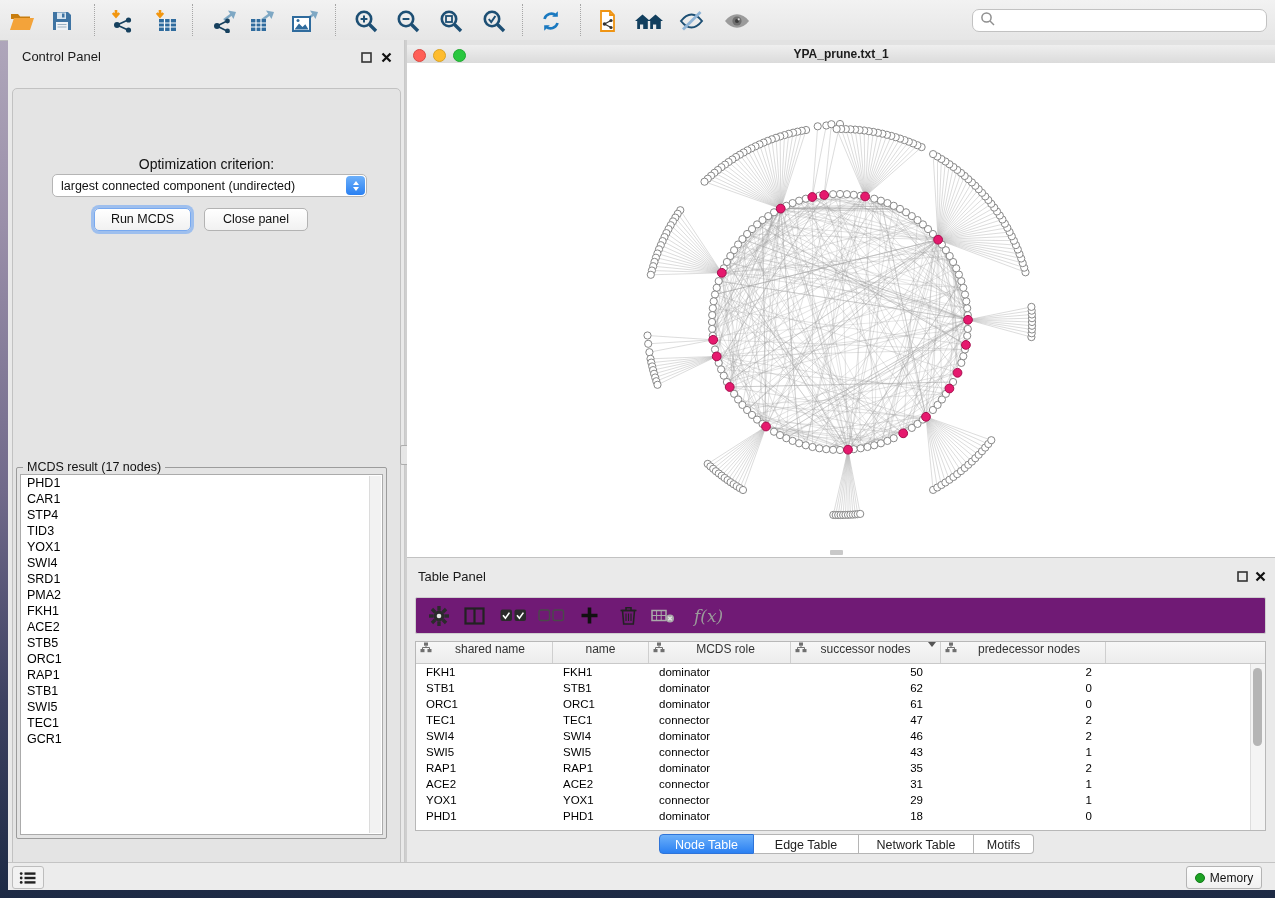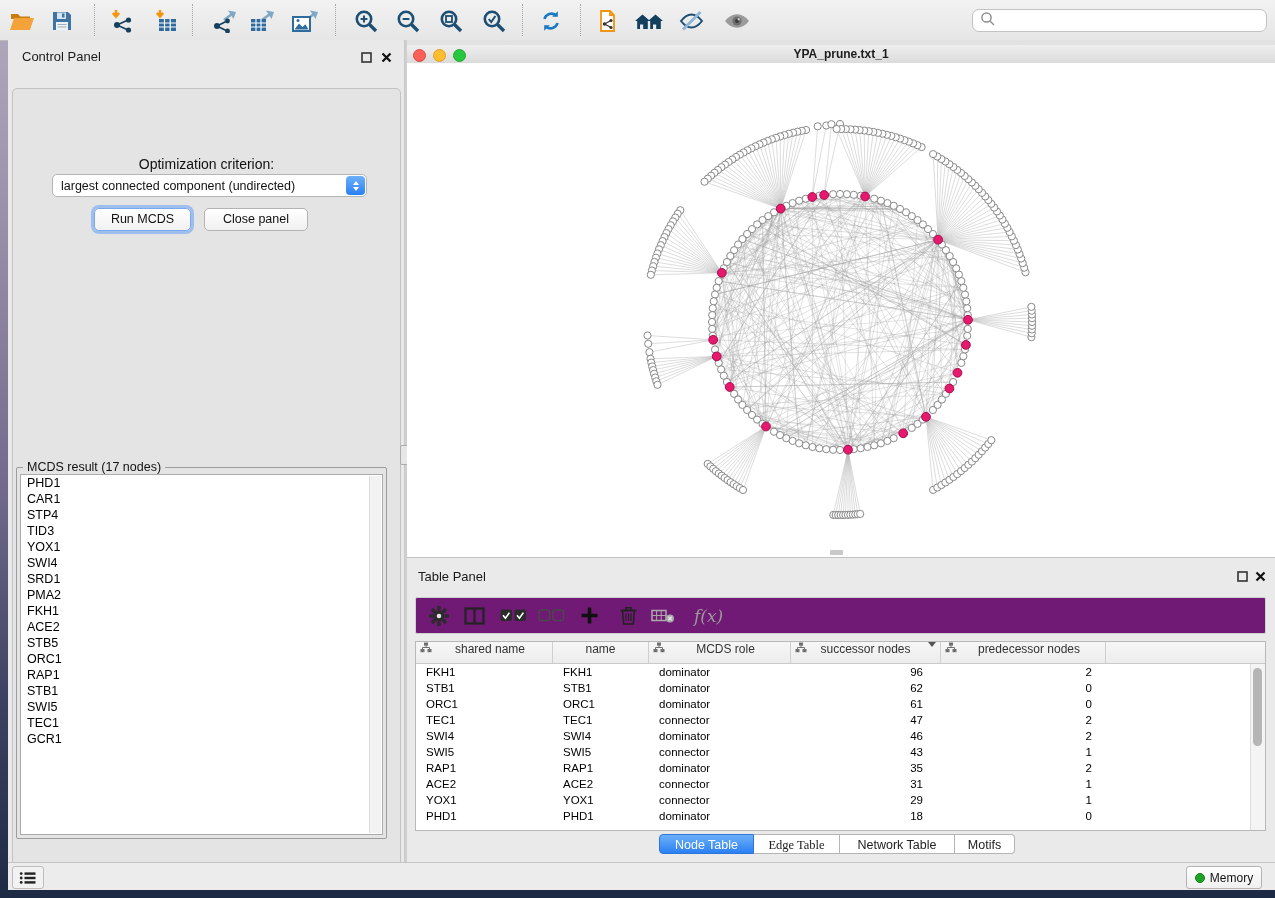--- a/index.html
+++ b/index.html
@@ -1200,21 +1200,21 @@
             </span>
             <span class="lbl">predecessor nodes</span>
           </div>
           <div class="th" style="flex: 1 1 0%; border-right: none;"></div>
         </div>
       <div class="nt-body" id="nt-body">
           <div class="tr">
             <div class="td" style="width: 137px; padding-left: 10px; text-align: left;">FKH1</div>
             <div class="td" style="width: 96px; padding-left: 10px; text-align: left;">FKH1</div>
             <div class="td" style="width: 142px; padding-left: 10px; text-align: left;">dominator</div>
-            <div class="td" style="width: 150px; text-align: right; padding-right: 18px;">96</div>
+            <div class="td" style="width: 150px; text-align: right; padding-right: 18px;">50</div>
             <div class="td" style="width: 165px; text-align: right; padding-right: 14px;">2</div>
           </div>
           <div class="tr">
             <div class="td" style="width: 137px; padding-left: 10px; text-align: left;">STB1</div>
             <div class="td" style="width: 96px; padding-left: 10px; text-align: left;">STB1</div>
             <div class="td" style="width: 142px; padding-left: 10px; text-align: left;">dominator</div>
             <div class="td" style="width: 150px; text-align: right; padding-right: 18px;">62</div>
             <div class="td" style="width: 165px; text-align: right; padding-right: 14px;">0</div>
           </div>
           <div class="tr">
@@ -1273,21 +1273,21 @@
             <div class="td" style="width: 150px; text-align: right; padding-right: 18px;">18</div>
             <div class="td" style="width: 165px; text-align: right; padding-right: 14px;">0</div>
           </div>
         </div>
       <div class="nt-scroll">
           <div class="nt-thumb"></div>
         </div>
     </div>
     <div class="tp-tabs" id="tp-tabs">
         <div class="seg active" style="width: 95px;">Node Table</div>
-        <div class="seg" style="width: 86px; font-family: Liberation Serif, serif;">Edge Table</div>
+        <div class="seg" style="width: 105px;">Edge Table</div>
         <div class="seg" style="width: 115px;">Network Table</div>
         <div class="seg" style="width: 60px;">Motifs</div>
       </div>
   </div>
 
   <div class="abs statusbar">
     <div class="sb-listbtn">
       <svg width="18" height="14">
           <g fill="#222">
             <circle cx="2.2" cy="2.6" r="1.4"></circle>

